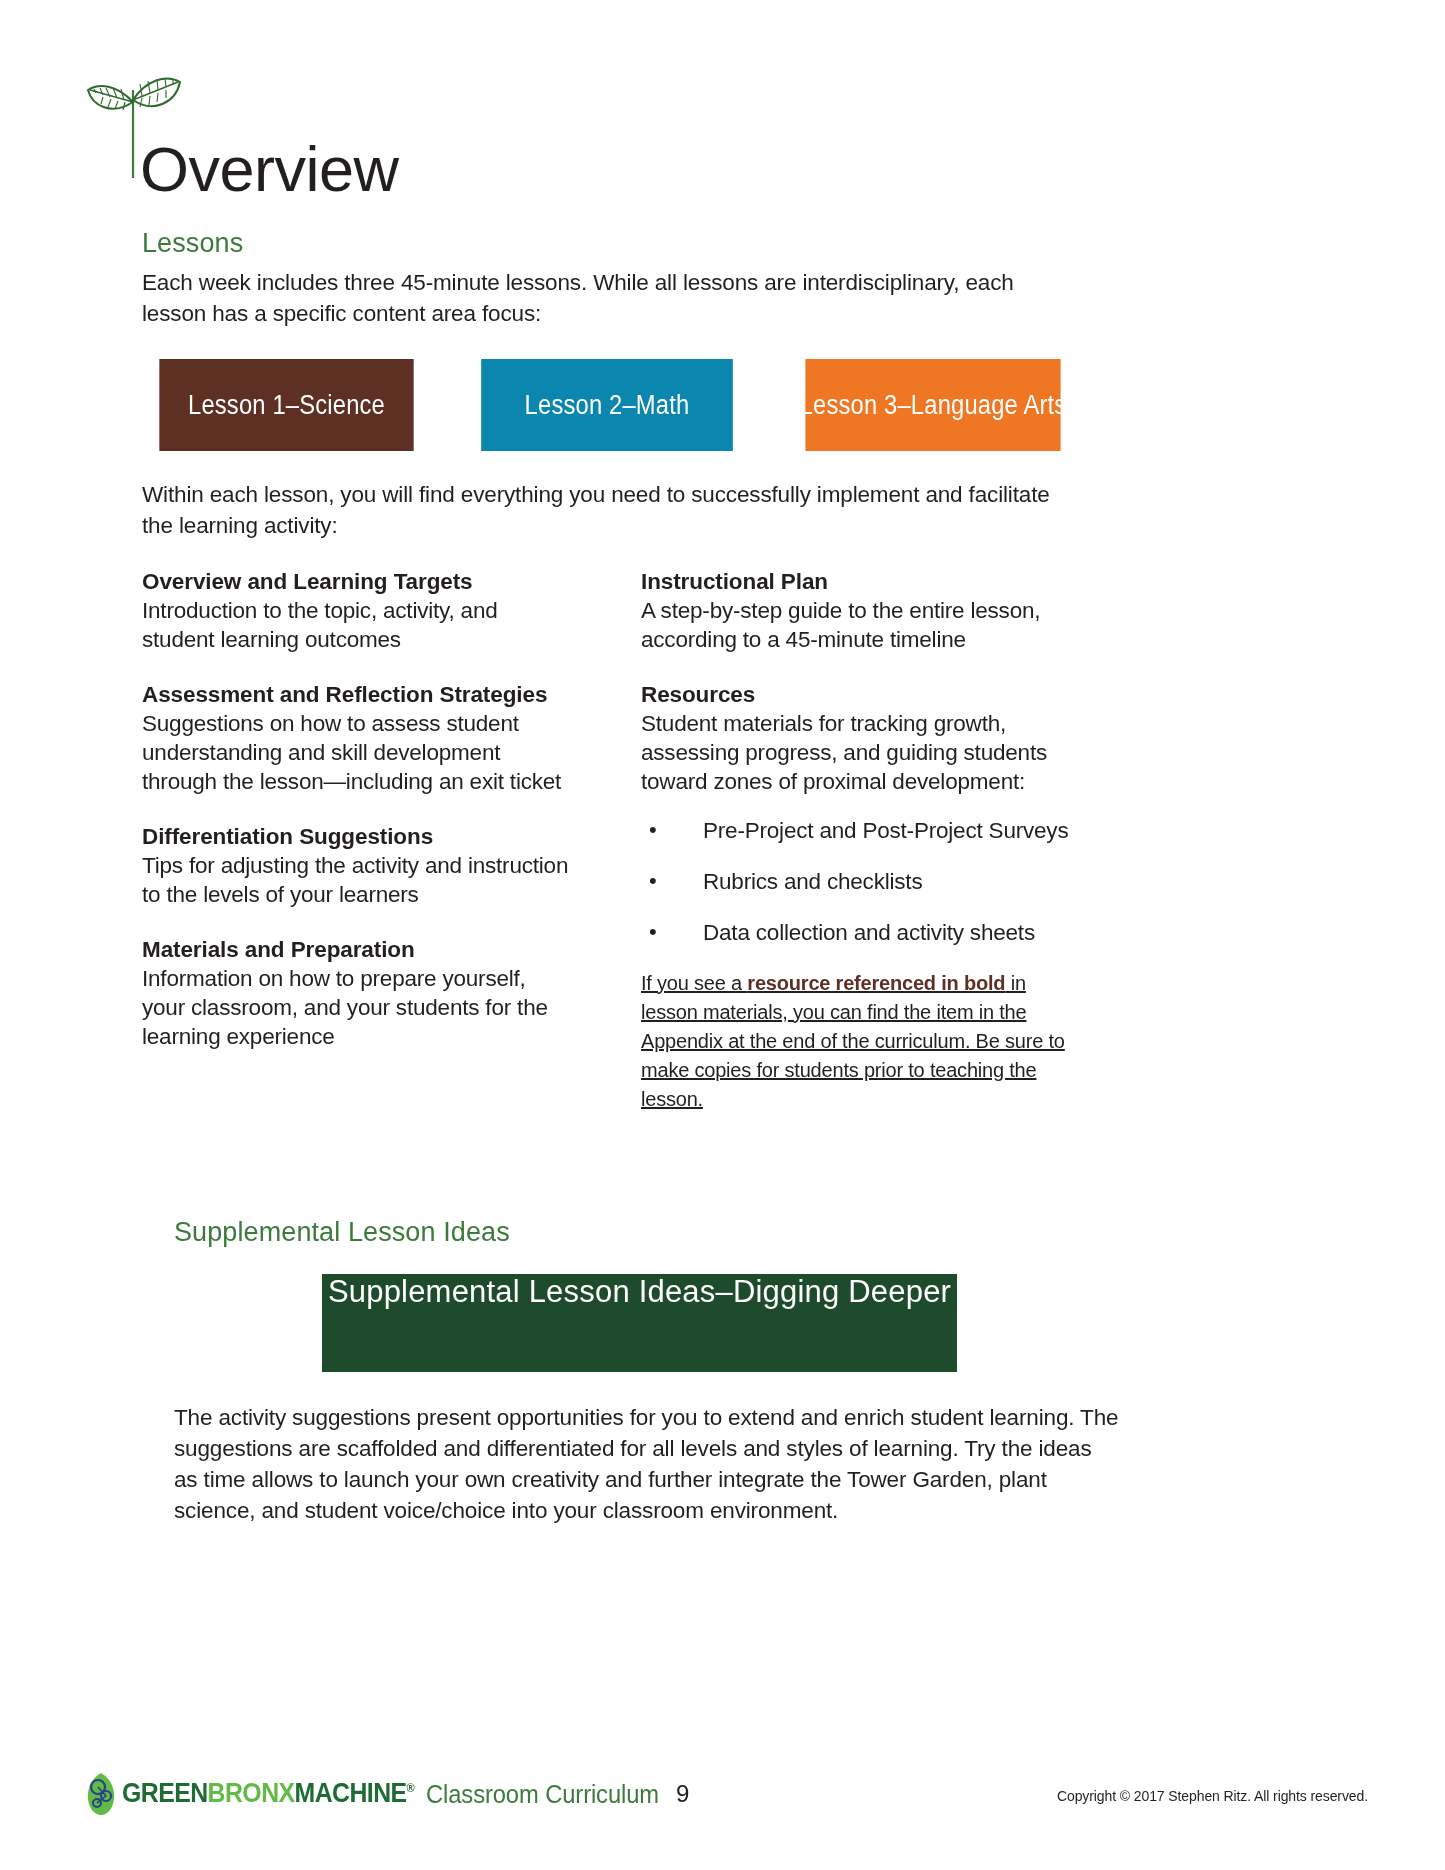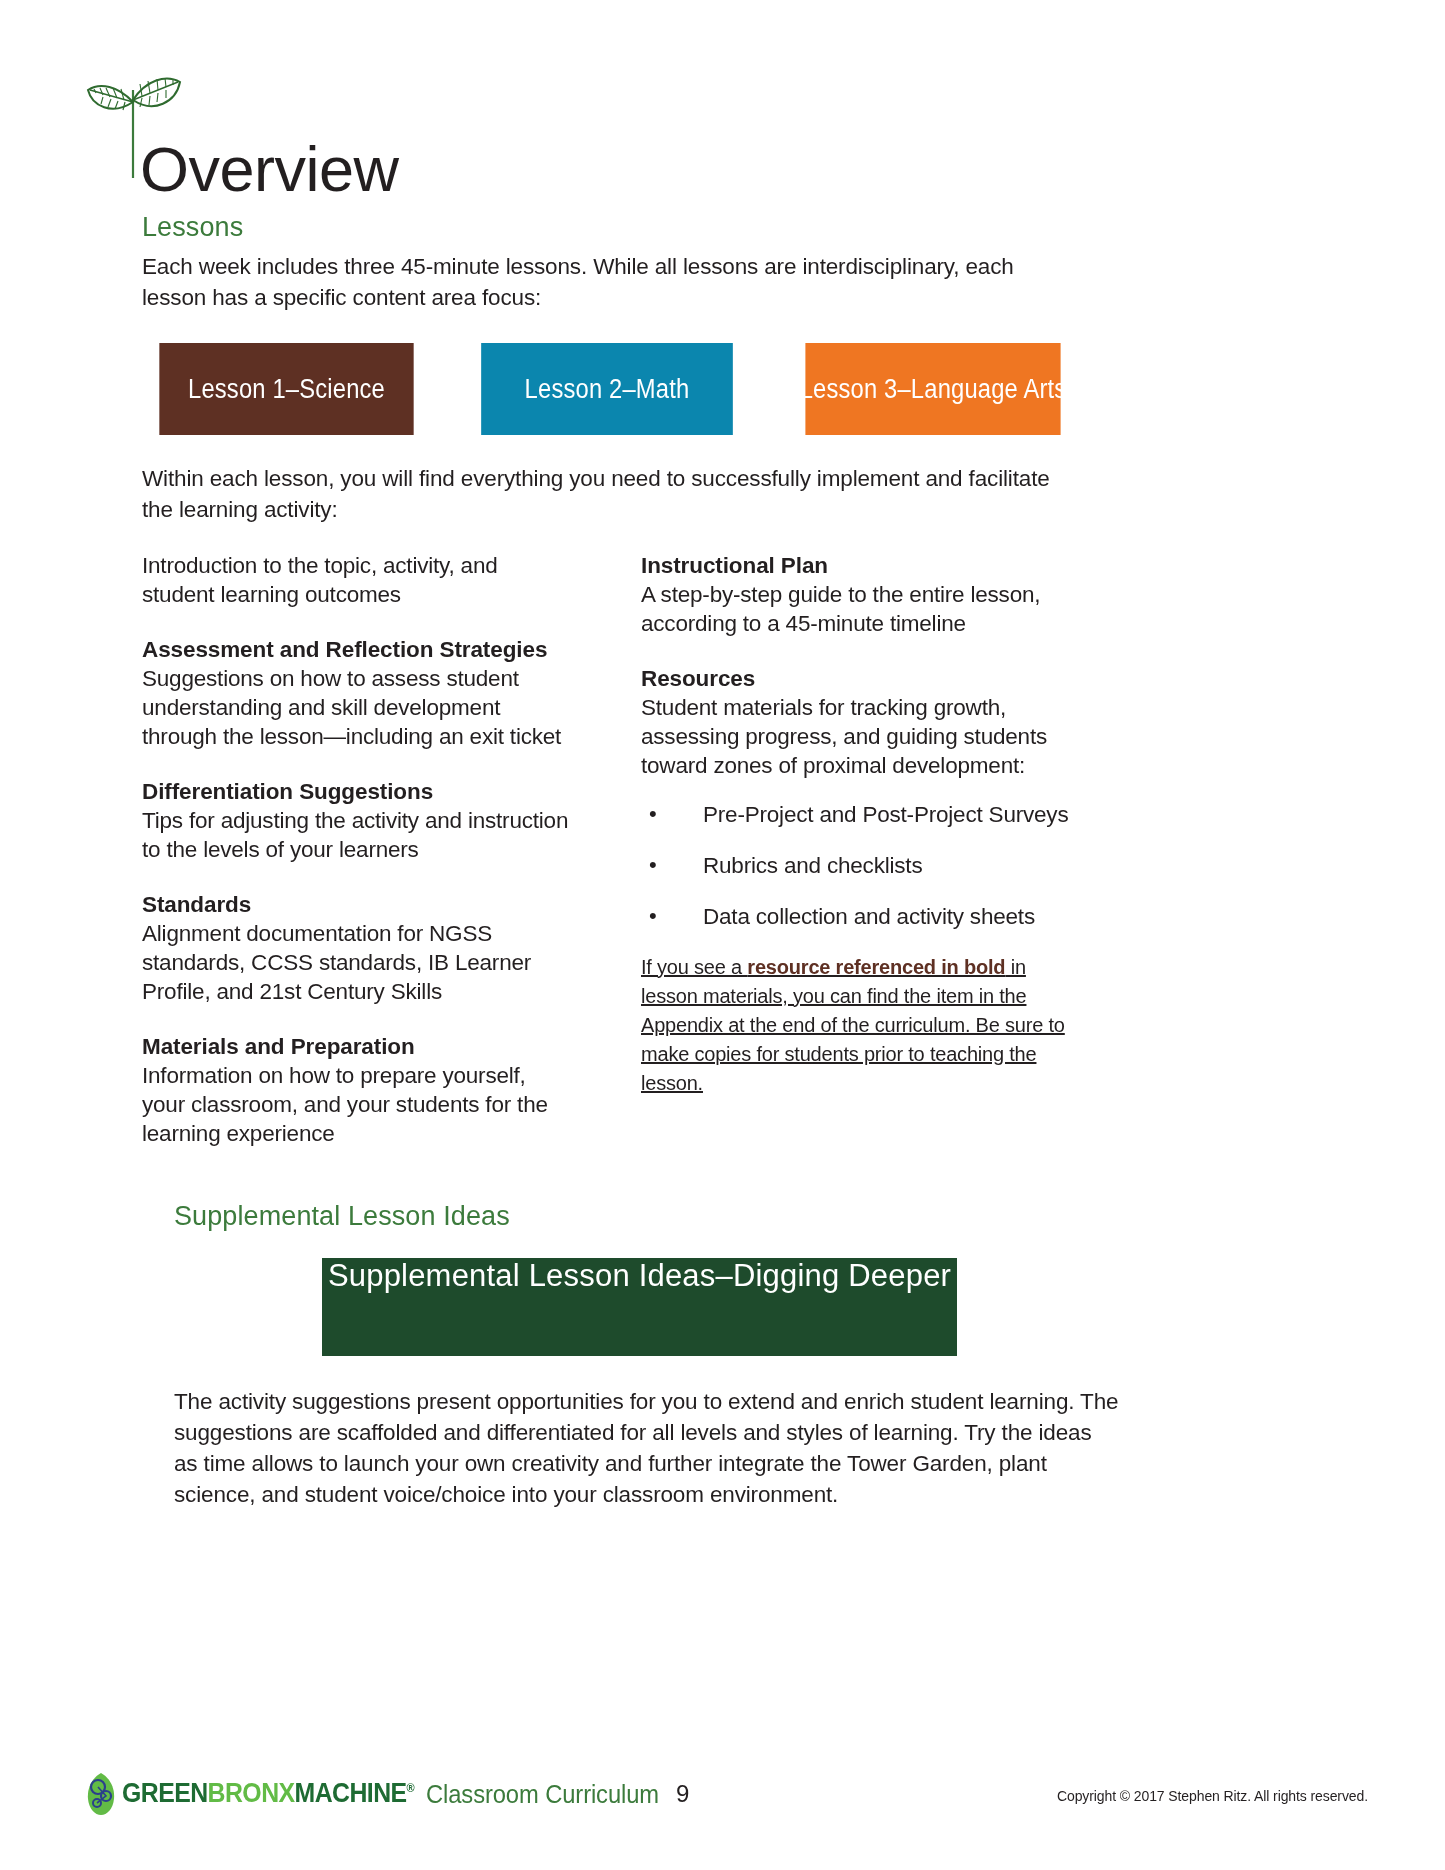--- a/index.html
+++ b/index.html
@@ -48,21 +48,21 @@
     letter-spacing: -0.5px;
     color: #231f20;
     font-family: "Liberation Sans", sans-serif;
     white-space: nowrap;
   }
 
   
   .content {
     position: absolute;
     left: 142px;
-    top: 212px;
+    top: 228px;
     width: 1160px;
   }
 
   .section-heading {
     color: #3c7b3c;
     font-size: 27px;
     font-weight: 400;
     letter-spacing: 0.1px;
     margin: 0 0 8px 0;
     font-family: "Liberation Sans", sans-serif;
@@ -310,33 +310,30 @@
         <span>Lesson 3–Language Arts</span>
       </div>
     </div>
 
     <p class="body-para" style="margin-top:28px;">Within each lesson, you will find everything you need to successfully implement and facilitate the learning activity:</p>
 
     <div class="two-col" style="height:640px;">
 
       <div class="col col-left">
         <div class="entry">
+          <div class="entry-title">Overview and Learning Targets</div>
           <div class="entry-body">Introduction to the topic, activity, and student learning outcomes</div>
         </div>
         <div class="entry">
           <div class="entry-title">Assessment and Reflection Strategies</div>
           <div class="entry-body">Suggestions on how to assess student understanding and skill development through the lesson—including an exit ticket</div>
         </div>
         <div class="entry">
           <div class="entry-title">Differentiation Suggestions</div>
           <div class="entry-body">Tips for adjusting the activity and instruction to the levels of your learners</div>
-        </div>
-        <div class="entry">
-          <div class="entry-title">Standards</div>
-          <div class="entry-body">Alignment documentation for NGSS standards, CCSS standards, IB Learner Profile, and 21st Century Skills</div>
         </div>
         <div class="entry">
           <div class="entry-title">Materials and Preparation</div>
           <div class="entry-body">Information on how to prepare yourself, your classroom, and your students for the learning experience</div>
         </div>
       </div>
 
       <div class="col col-right">
         <div class="entry">
           <div class="entry-title">Instructional Plan</div>

